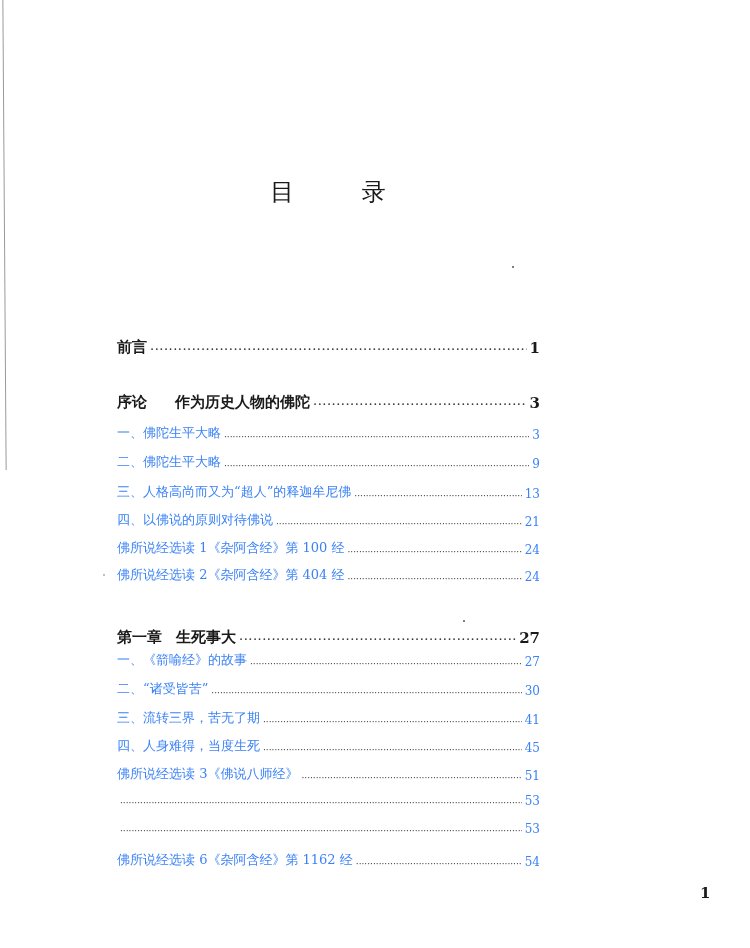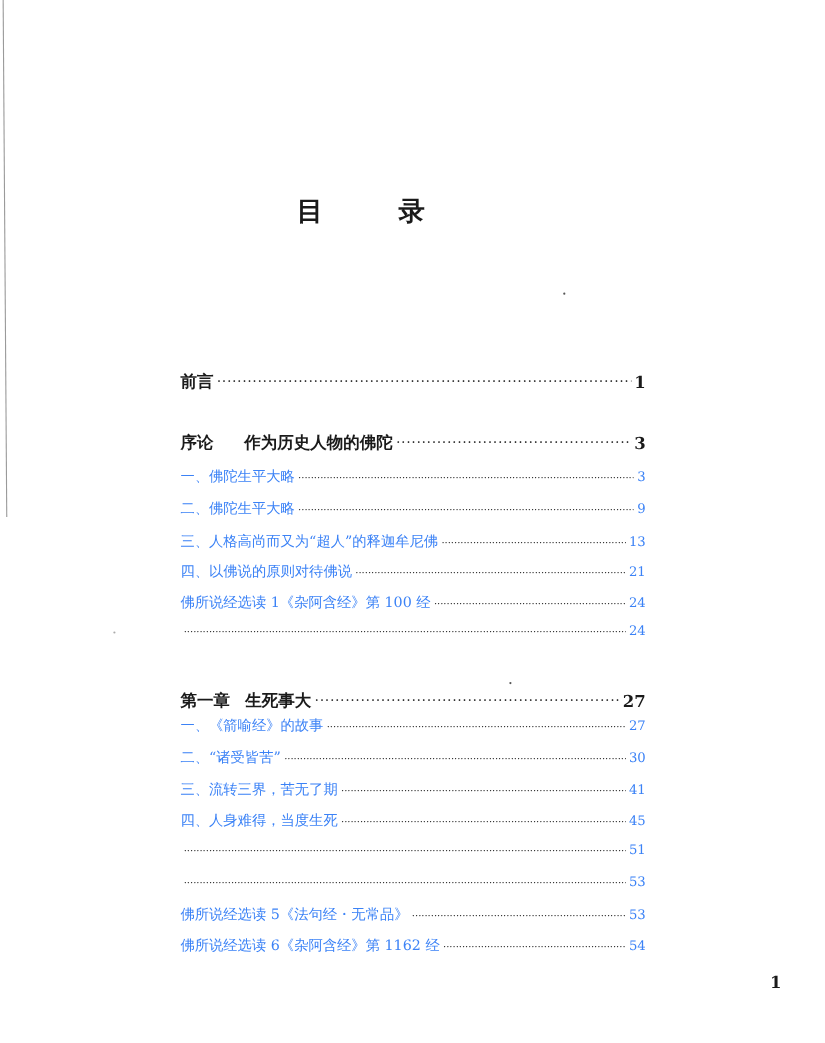--- a/index.html
+++ b/index.html
@@ -24,39 +24,38 @@
       background: #9a9a9a;
       transform: skewX(0.4deg);
     }
     .page-title {
       position: absolute;
       top: 176px;
       left: 0;
       width: 640px;
       text-align: center;
       font-size: 24px;
-      font-weight: bold;
+      font-weight: normal;
       letter-spacing: 30px;
       padding-left: 46px;
       box-sizing: border-box;
     }
     .toc {
       position: absolute;
       left: 117px;
       width: 423px;
       top: 0;
     }
     .row {
       position: absolute;
       left: 0;
       width: 423px;
       display: flex;
-      align-items: center;
+      align-items: flex-end;
       white-space: nowrap;
-      margin-left: 47px;
     }
     .row .label {
       flex: 0 0 auto;
     }
     .row .leader {
       flex: 1 1 auto;
       overflow: hidden;
       margin: 0 3px;
       position: relative;
       height: 1em;
@@ -158,20 +157,21 @@
     <span class="page">21</span>
   </div>
 
   <div class="row minor" style="top:539px">
     <span class="label">佛所说经选读 1《杂阿含经》第 100 经</span>
     <span class="leader"></span>
     <span class="page">24</span>
   </div>
 
   <div class="row minor" style="top:566px">
+    <span class="label">佛所说经选读 2《杂阿含经》第 404 经</span>
     <span class="leader"></span>
     <span class="page">24</span>
   </div>
 
   <div class="row major" style="top:628px">
     <span class="label"><span>第一章</span><span class="gap" style="width:14px"></span><span>生死事大</span></span>
     <span class="leader"></span>
     <span class="page">27</span>
   </div>
 
@@ -193,31 +193,31 @@
     <span class="page">41</span>
   </div>
 
   <div class="row minor" style="top:737px">
     <span class="label">四、人身难得，当度生死</span>
     <span class="leader"></span>
     <span class="page">45</span>
   </div>
 
   <div class="row minor" style="top:765px">
+    <span class="label">佛所说经选读 3《佛说八师经》</span>
     <span class="leader"></span>
     <span class="page">51</span>
   </div>
 
   <div class="row minor" style="top:794px">
     <span class="leader"></span>
     <span class="page">53</span>
   </div>
 
   <div class="row minor" style="top:822px">
-    <span class="label">佛所说经选读 5《法句经・无常品》</span>
     <span class="leader"></span>
     <span class="page">53</span>
   </div>
 
   <div class="row minor" style="top:851px">
     <span class="label">佛所说经选读 6《杂阿含经》第 1162 经</span>
     <span class="leader"></span>
     <span class="page">54</span>
   </div>
 </div>

